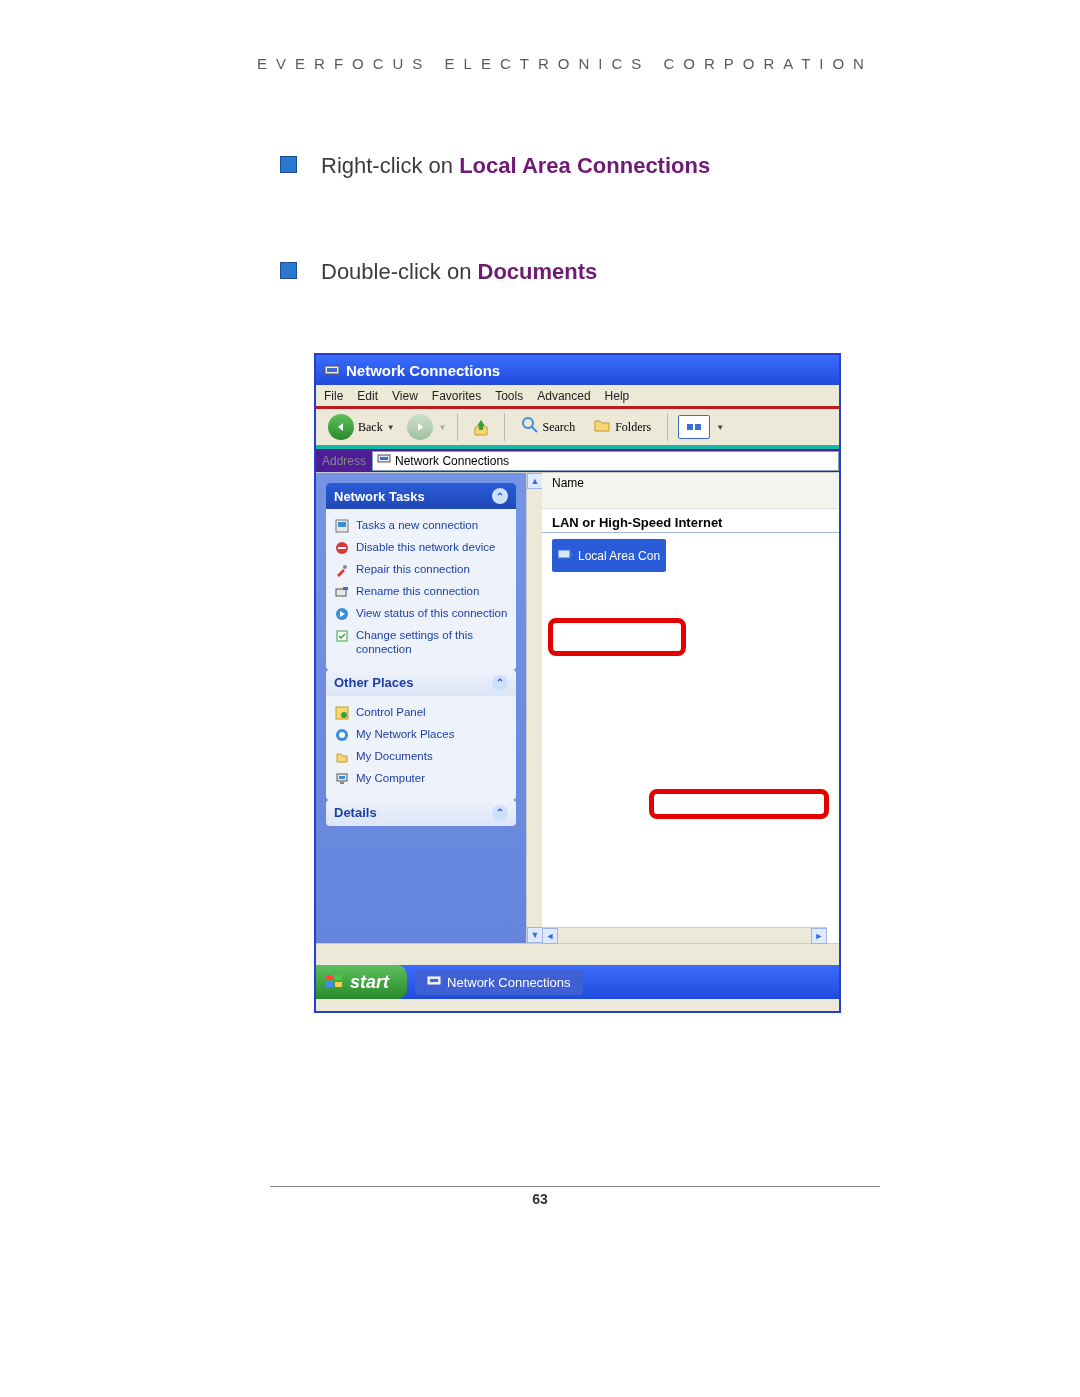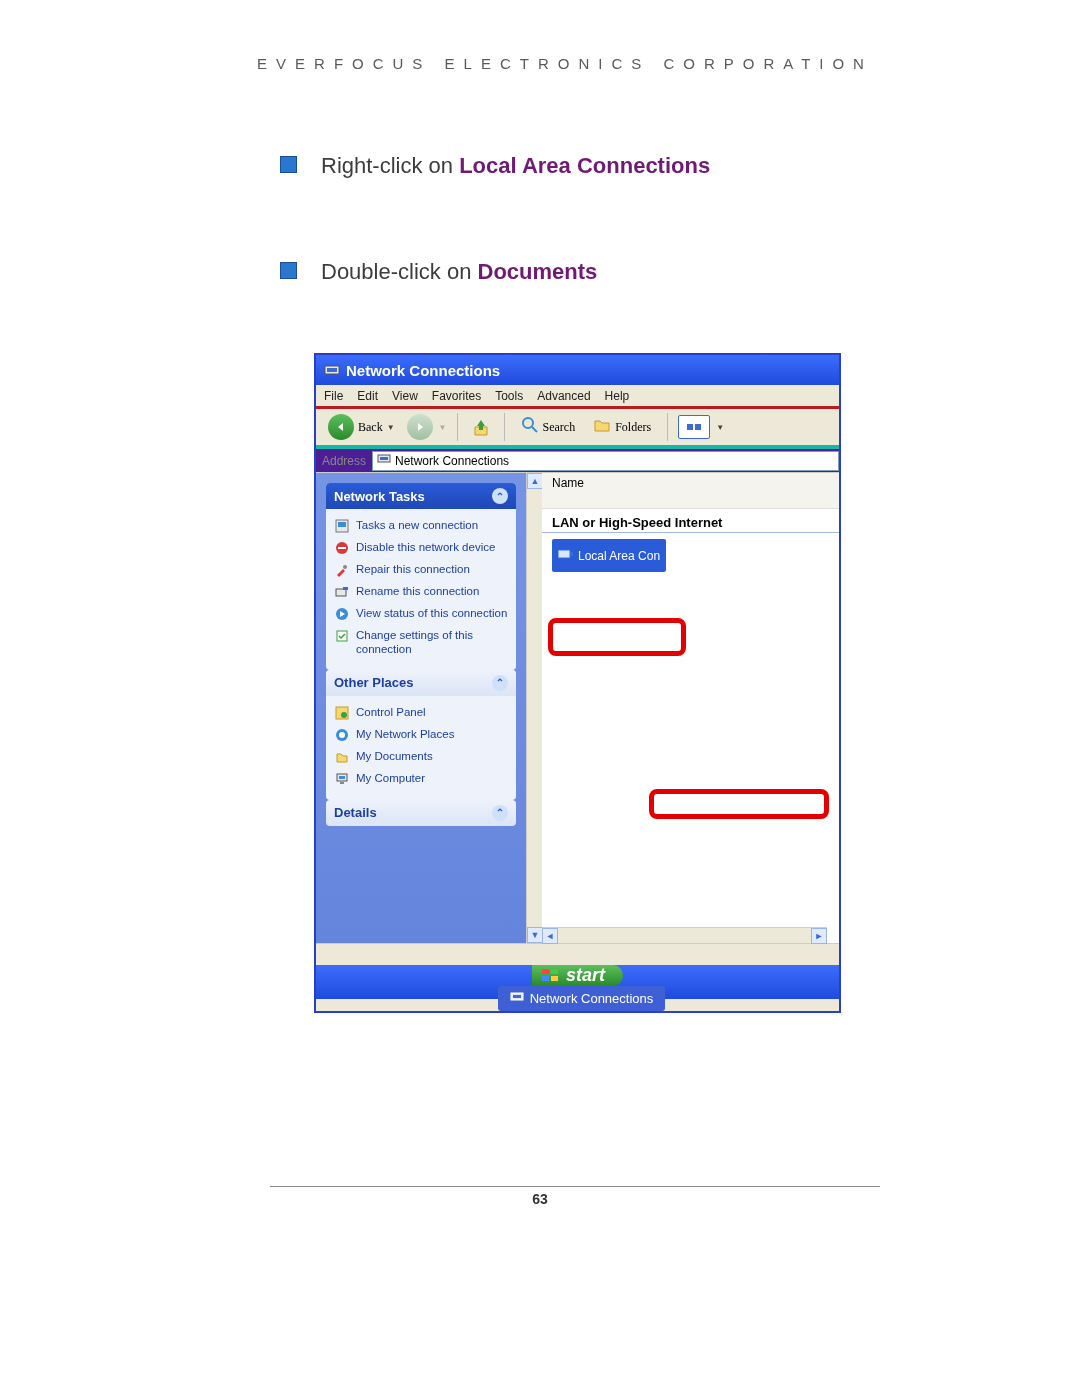--- a/index.html
+++ b/index.html
@@ -259,21 +259,20 @@
   .statusbar {
     height: 22px;
     background: #ece9d8;
     border-top: 1px solid #ccc;
   }
   .taskbar {
     height: 34px;
     background: linear-gradient(#3c6dfd,#1f4bdc);
     display: flex;
     align-items: center;
-    flex-direction: column;
   }
   .start-btn {
     height: 34px;
     padding: 0 18px 0 10px;
     background: linear-gradient(#5cbf5c,#2a8a2a);
     color: #fff;
     font-weight: bold;
     font-style: italic;
     font-size: 18px;
     display: flex; align-items: center; gap: 6px;

